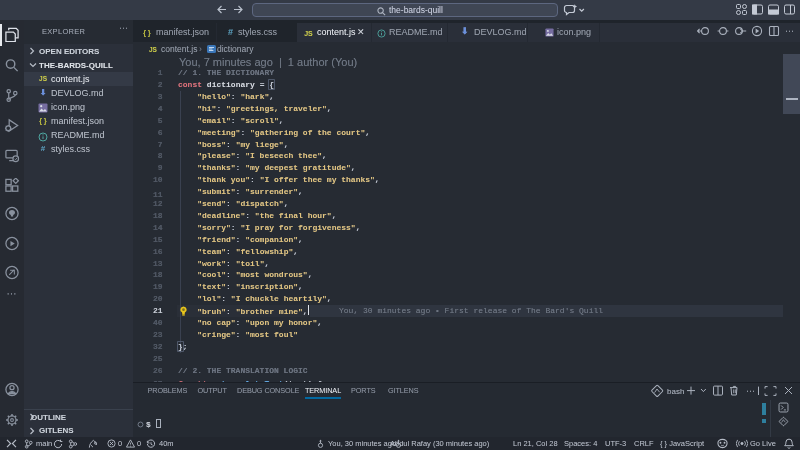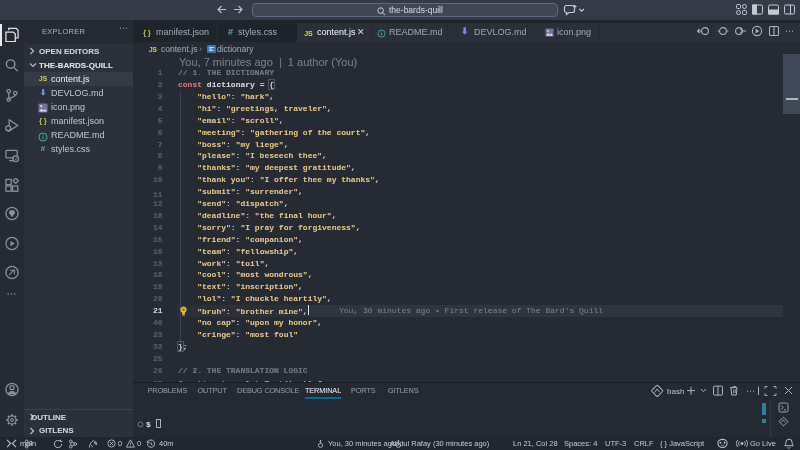--- a/index.html
+++ b/index.html
@@ -420,21 +420,21 @@
         <path d="M1 1l4 4-4 4M11 1L7 5l4 4" fill="none" stroke="#b6bcc7" stroke-width="1.3"></path>
       </svg>
   <svg width="9" height="10" style="position:absolute;left:24px;top:2px" viewBox="0 0 10 11">
         <g fill="none" stroke="#b6bcc7" stroke-width="1">
           <circle cx="3" cy="2.5" r="1.5"></circle>
           <circle cx="3" cy="8.5" r="1.5"></circle>
           <circle cx="7.5" cy="4" r="1.5"></circle>
           <path d="M3 4v3M7.5 5.5c0 2-4.5 1.5-4.5 3"></path>
         </g>
       </svg>
-  <span class="sbit" style="left:20px">main</span>
+  <span class="sbit" style="left:36px">main</span>
   <svg width="10" height="10" style="position:absolute;left:53px;top:2px" viewBox="0 0 11 11">
         <path d="M9.5 5.5a4 4 0 1 1-1.2-2.8M8.3 0.8v2h2" fill="none" stroke="#b6bcc7" stroke-width="1.1"></path>
       </svg>
   <svg width="10" height="10" style="position:absolute;left:68px;top:2px" viewBox="0 0 11 11">
         <g fill="none" stroke="#b6bcc7" stroke-width="1">
           <circle cx="3" cy="2.6" r="1.5"></circle>
           <circle cx="3" cy="8.4" r="1.5"></circle>
           <circle cx="8" cy="5.5" r="1.5"></circle>
           <path d="M3 4.1v2.8M4.4 8l2.4-1.6M4.4 3l2.4 1.6"></path>
         </g>

